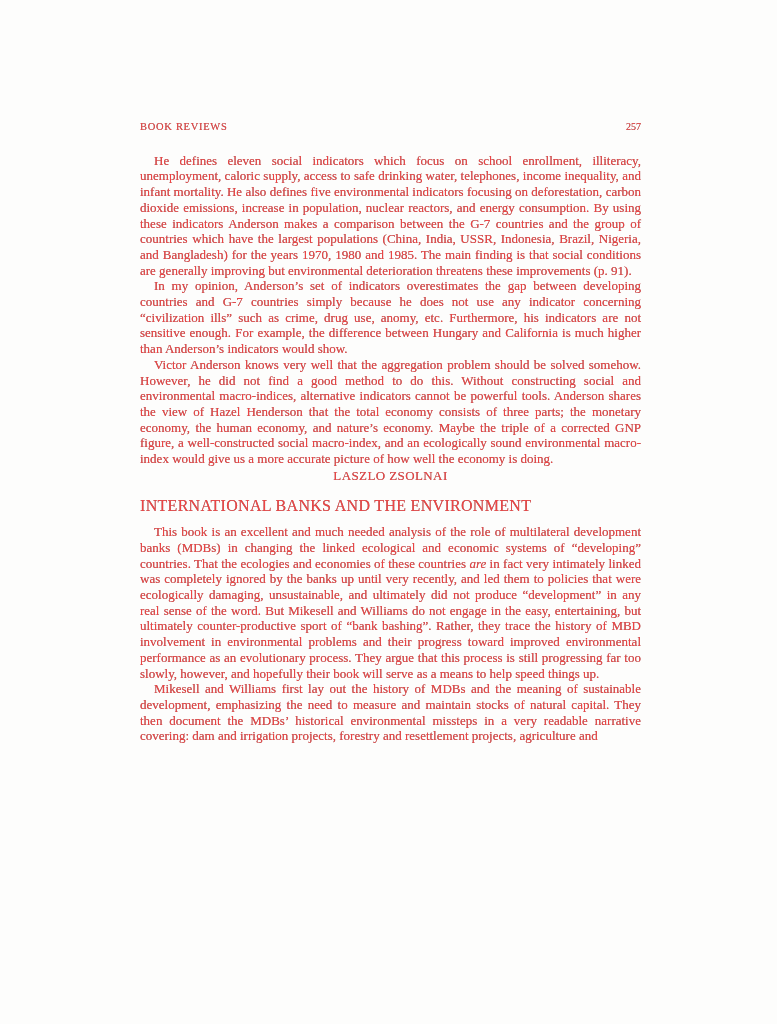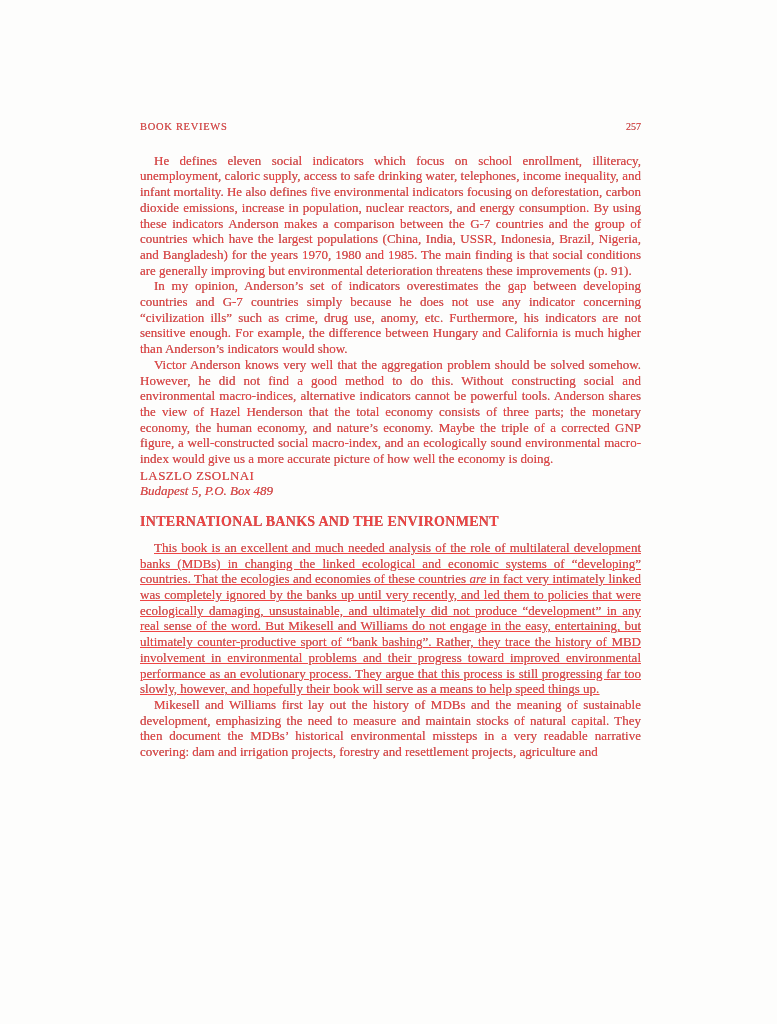--- a/index.html
+++ b/index.html
@@ -38,58 +38,57 @@
   }
   .head-right {
     font-size: 10px;
   }
   p {
     margin: 0;
     text-align: justify;
   }
   p.indent { text-indent: 14px; }
   .signature {
-    text-align: left;
+    text-align: center;
     margin-top: 1px;
   }
   .sig-name {
     letter-spacing: 0.4px;
   }
   .italic { font-style: italic; }
   .review-heading {
-    font-size: 14px;
-    font-weight: bold;
+    font-size: 16px;
+    font-weight: normal;
     letter-spacing: 0.3px;
     margin: 15px 0 10px 0;
   }
   .citation {
     padding-left: 18px;
     text-indent: -18px;
     text-align: justify;
   }
-  .gap-top { margin-top: 10px; text-decoration: underline; }
+  .gap-top { margin-top: 10px; }
 </style>
 </head>
 <body>
 
 <div class="page">
   <div class="content">
 
     <div class="running-head">
       <span class="head-left">BOOK REVIEWS</span>
       <span class="head-right">257</span>
     </div>
 
     <p class="indent">He defines eleven social indicators which focus on school enrollment, illiteracy, unemployment, caloric supply, access to safe drinking water, telephones, income inequality, and infant mortality. He also defines five environmental indicators focusing on deforestation, carbon dioxide emissions, increase in population, nuclear reactors, and energy consumption. By using these indicators Anderson makes a comparison between the G-7 countries and the group of countries which have the largest populations (China, India, USSR, Indonesia, Brazil, Nigeria, and Bangladesh) for the years 1970, 1980 and 1985. The main finding is that social conditions are generally improving but environmental deterioration threatens these improvements (p. 91).</p>
     <p class="indent">In my opinion, Anderson’s set of indicators overestimates the gap between developing countries and G-7 countries simply because he does not use any indicator concerning “civilization ills” such as crime, drug use, anomy, etc. Furthermore, his indicators are not sensitive enough. For example, the difference between Hungary and California is much higher than Anderson’s indicators would show.</p>
     <p class="indent">Victor Anderson knows very well that the aggregation problem should be solved somehow. However, he did not find a good method to do this. Without constructing social and environmental macro-indices, alternative indicators cannot be powerful tools. Anderson shares the view of Hazel Henderson that the total economy consists of three parts; the monetary economy, the human economy, and nature’s economy. Maybe the triple of a corrected GNP figure, a well-constructed social macro-index, and an ecologically sound environmental macro-index would give us a more accurate picture of how well the economy is doing.</p>
 
     <div class="signature">
       <div class="sig-name">LASZLO ZSOLNAI</div>
-      <div class="italic">Budapest 5, P.O. Box 489</div>
     </div>
 
     <h2 class="review-heading">INTERNATIONAL BANKS AND THE ENVIRONMENT</h2>
 
 
     <p class="indent gap-top"><span>This book is an excellent and much needed analysis of the role of multilateral development banks (MDBs) in changing the linked ecological and economic systems of “developing” countries. That the ecologies and economies of these countries </span><span class="italic">are</span><span> in fact very intimately linked was completely ignored by the banks up until very recently, and led them to policies that were ecologically damaging, unsustainable, and ultimately did not produce “development” in any real sense of the word. But Mikesell and Williams do not engage in the easy, entertaining, but ultimately counter-productive sport of “bank bashing”. Rather, they trace the history of MBD involvement in environmental problems and their progress toward improved environmental performance as an evolutionary process. They argue that this process is still progressing far too slowly, however, and hopefully their book will serve as a means to help speed things up.</span></p>
 
     <p class="indent">Mikesell and Williams first lay out the history of MDBs and the meaning of sustainable development, emphasizing the need to measure and maintain stocks of natural capital. They then document the MDBs’ historical environmental missteps in a very readable narrative covering: dam and irrigation projects, forestry and resettlement projects, agriculture and</p>
 
   </div>

